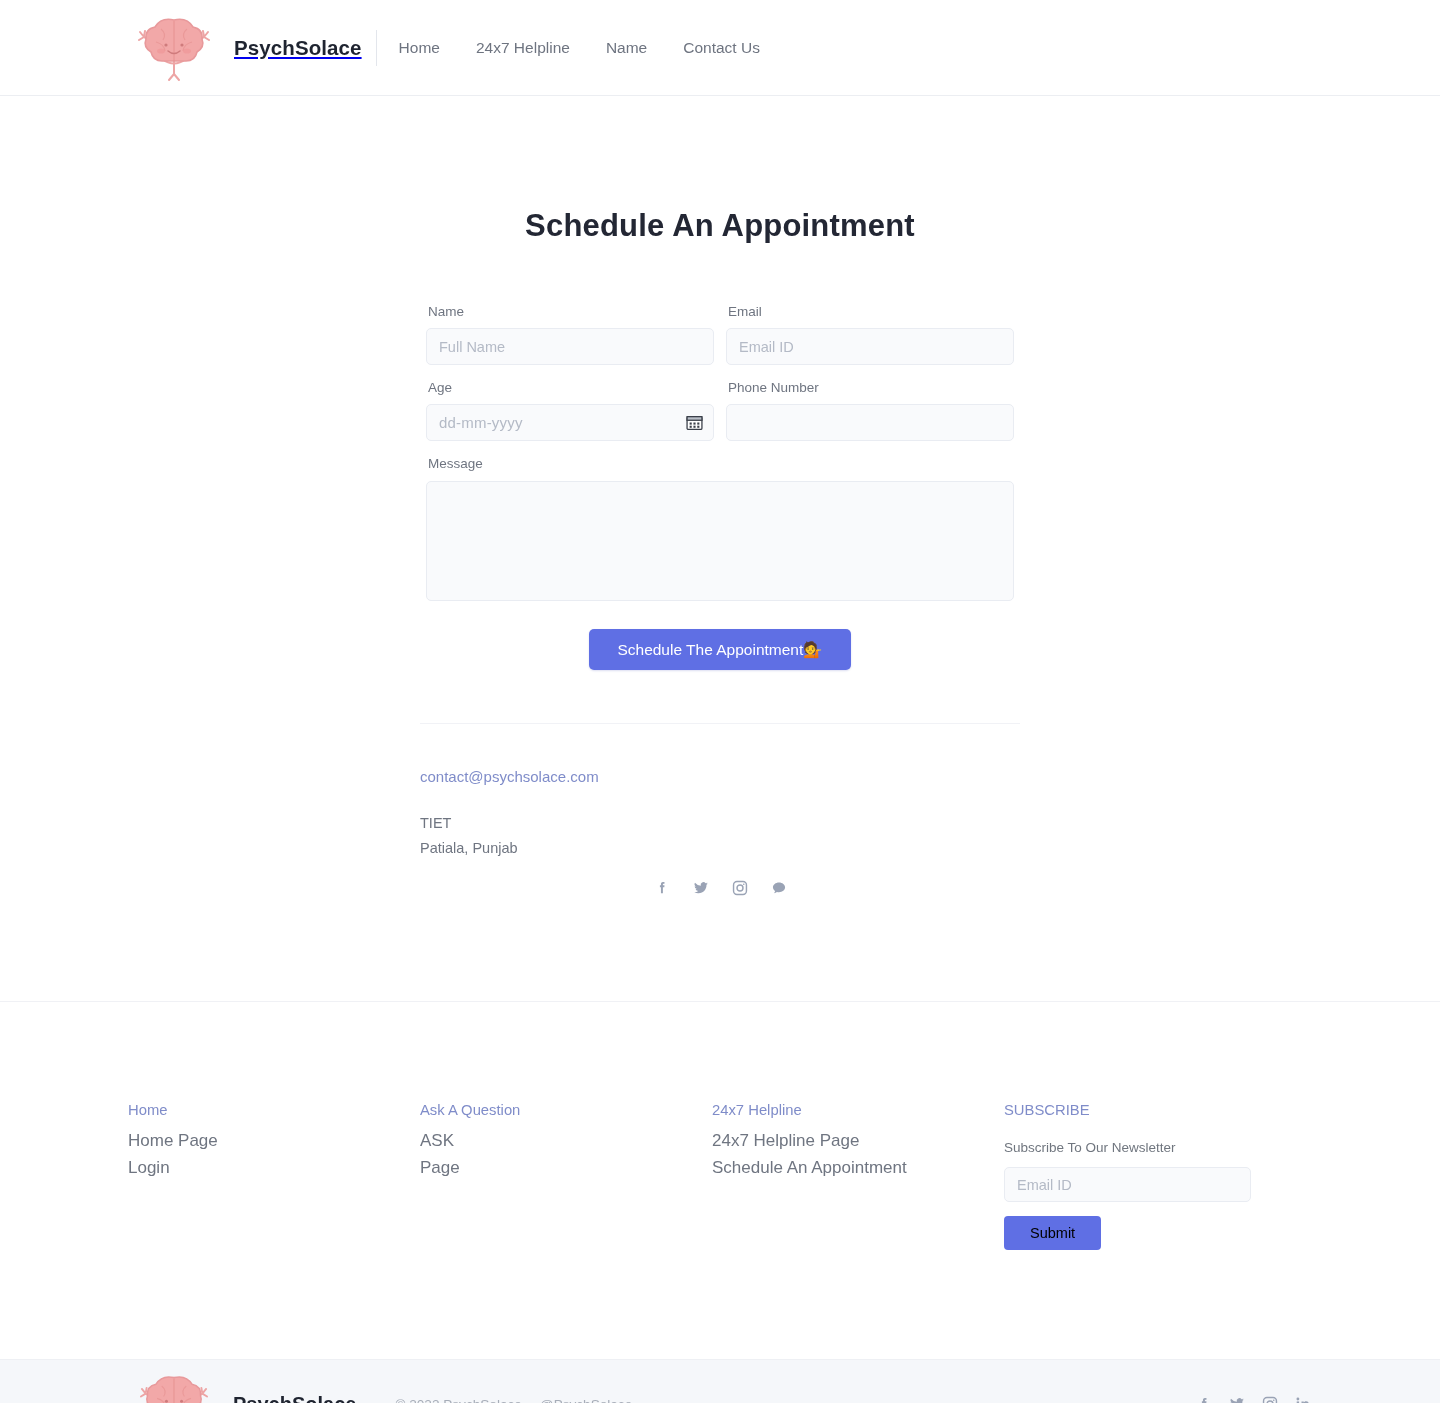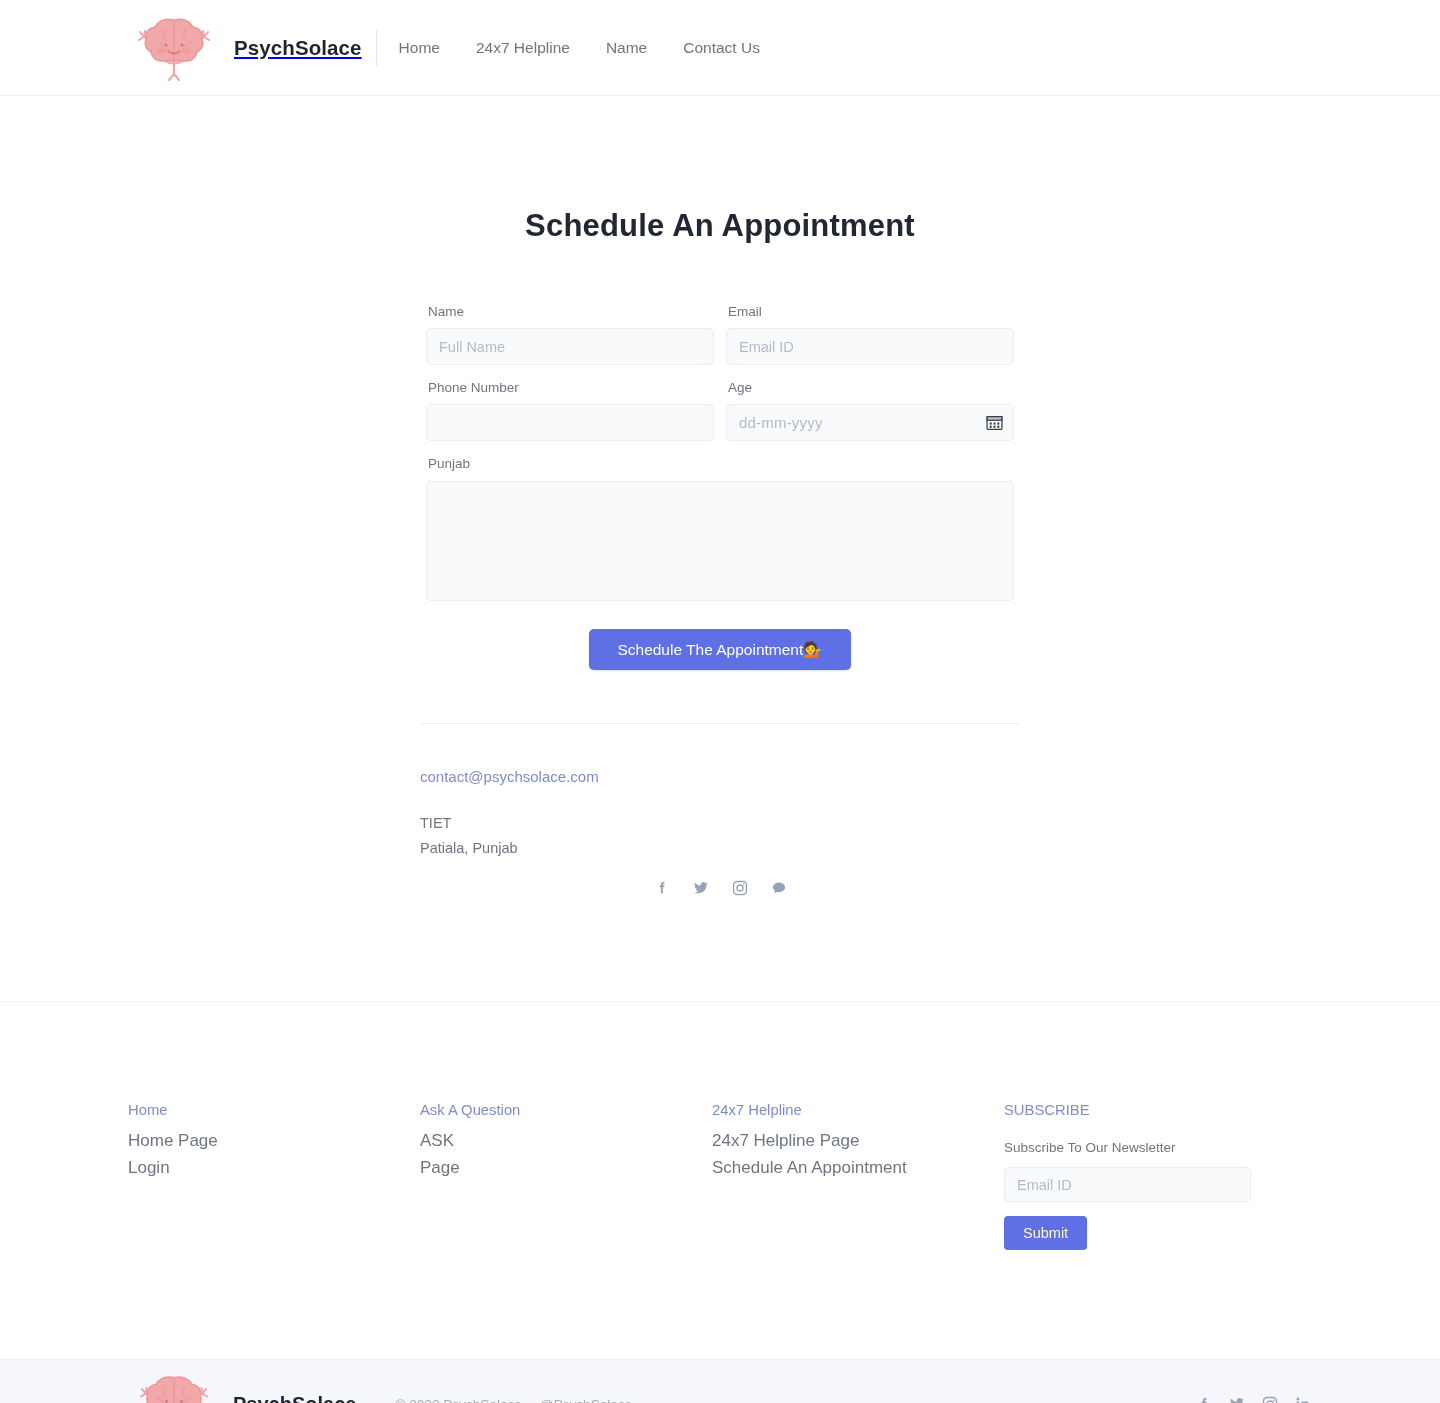--- a/index.html
+++ b/index.html
@@ -230,26 +230,26 @@
     font-family: inherit;
     font-size: 14.5px;
     color: #3c4250;
     outline: none;
     display: block;
   }
   .sub-input::placeholder { color: #b4bac6; }
   .btn-submit {
     margin-top: 14px;
     background: #5f6fe4;
-    color: #fef9c3;
+    color: #000000;
     border: none;
     border-radius: 4px;
     font-family: inherit;
     font-size: 14.5px;
-    padding: 9px 19px;
+    padding: 9px 26px;
     cursor: pointer;
   }
 
   
   .bottombar {
     height: 90px;
     background: #f5f7fa;
     border-top: 1px solid #eef0f4;
     display: flex;
     align-items: center;
@@ -340,46 +340,46 @@
         <label class="field-label">Name</label>
         <input class="input" type="text" placeholder="Full Name" style="">
       </div>
       <div class="field">
         <label class="field-label">Email</label>
         <input class="input" type="email" placeholder="Email ID" style="">
       </div>
     </div>
 
     <div class="form-row">
-      <div class="field">
-        <label class="field-label">Phone Number</label>
-        <input class="input" type="tel" placeholder="" style="">
-      </div>
       <div class="field field-date">
         <label class="field-label">Age</label>
         <input class="input date-input" type="text" placeholder="dd-mm-yyyy" style="">
         <span class="cal-icon">
           <svg viewBox="0 0 16 16" width="17" height="17" aria-hidden="true">
             <rect x="1" y="2.5" width="14" height="12" rx="1.2" fill="#fff" stroke="#3a3f49" stroke-width="1.2"></rect>
             <rect x="1" y="2.5" width="14" height="3.4" fill="#b9bec7" stroke="#3a3f49" stroke-width="1.2"></rect>
             <g fill="#3a3f49">
               <rect x="3.4" y="8" width="2" height="2"></rect>
                 <rect x="7" y="8" width="2" height="2"></rect>
                 <rect x="10.6" y="8" width="2" height="2"></rect>
               <rect x="3.4" y="11" width="2" height="2"></rect>
                 <rect x="7" y="11" width="2" height="2"></rect>
                 <rect x="10.6" y="11" width="2" height="2"></rect>
             </g>
           </svg>
         </span>
       </div>
+      <div class="field">
+        <label class="field-label">Phone Number</label>
+        <input class="input" type="tel" placeholder="" style="">
+      </div>
     </div>
 
     <div>
-      <label class="field-label">Punjab</label>
+      <label class="field-label">Message</label>
       <textarea class="textarea" placeholder="" style=""></textarea>
     </div>
 
     <div class="submit-row">
       <button type="submit" class="btn-primary">Schedule The Appointment💁</button>
     </div>
   </form>
 
   <section class="contact-block">
     <a class="contact-email" href="#">contact@psychsolace.com</a>

